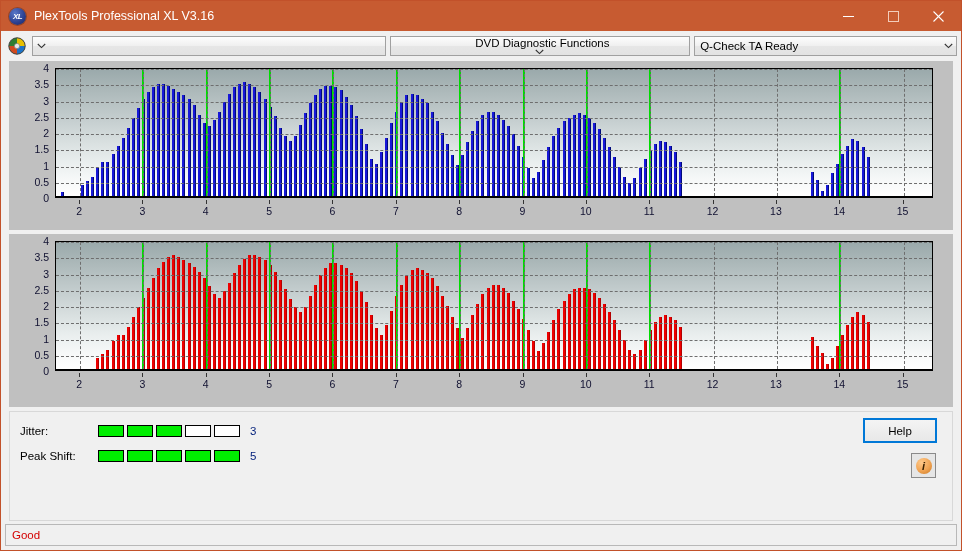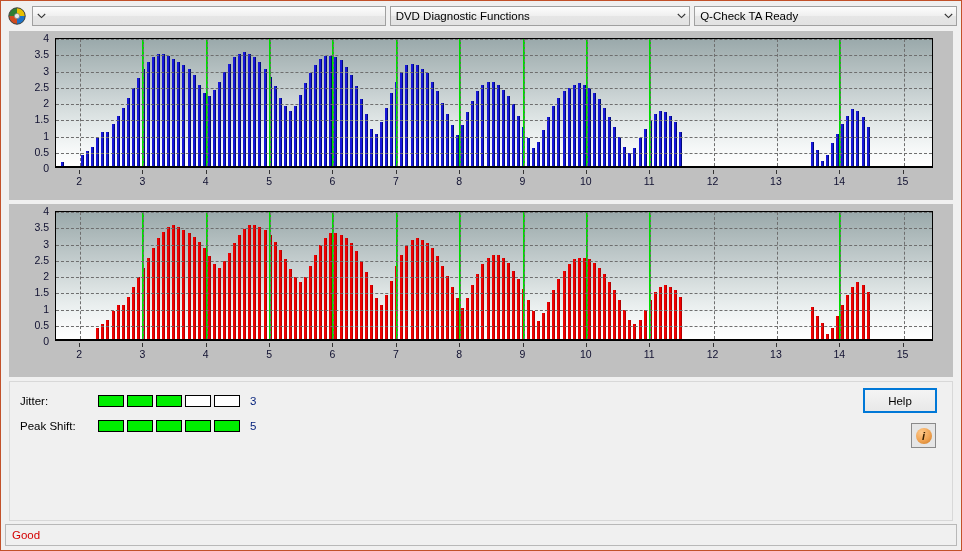--- a/index.html
+++ b/index.html
@@ -107,21 +107,21 @@
     padding-left: 5px;
     overflow: hidden;
     text-overflow: ellipsis;
   }
   .combo .arrow {
     width: 16px;
     flex: 0 0 auto;
     display: flex; align-items: center; justify-content: center;
   }
   .combo-drive  { width: 366px; }
-  .combo-func   { width: 311px; }
+  .combo-func   { width: 311px; flex-direction: column; }
   .combo-test   { width: 272px; }
 
   
   .charts {
     flex: 0 0 auto;
     padding: 0 8px;
   }
   .chart-panel {
     position: relative;
     width: 944px;
@@ -321,20 +321,42 @@
     font-size: 11.5px;
     color: #d40000;
     padding-left: 6px;
   }
 </style>
 </head>
 <body>
 
 <div id="app">
 
+  <div class="titlebar">
+    <div class="app-icon">XL</div>
+    <div class="title-text">PlexTools Professional XL V3.16</div>
+    <div class="win-btns">
+      <div class="win-btn">
+        <svg width="11" height="11" viewBox="0 0 11 11">
+            <line x1="0" y1="5.5" x2="11" y2="5.5" stroke="#fff" stroke-width="1"></line>
+          </svg>
+      </div>
+      <div class="win-btn">
+        <svg width="11" height="11" viewBox="0 0 11 11">
+            <rect x="0.5" y="0.5" width="10" height="10" fill="none" stroke="#f3cdbb" stroke-width="1"></rect>
+          </svg>
+      </div>
+      <div class="win-btn">
+        <svg width="11" height="11" viewBox="0 0 11 11">
+            <line x1="0.5" y1="0.5" x2="10.5" y2="10.5" stroke="#fff" stroke-width="1.1"></line>
+            <line x1="10.5" y1="0.5" x2="0.5" y2="10.5" stroke="#fff" stroke-width="1.1"></line>
+          </svg>
+      </div>
+    </div>
+  </div>
 
 
   <div class="toolbar">
     <svg class="disc-icon" viewBox="0 0 18 18">
       <circle cx="9" cy="9" r="8.2" fill="#2f7d32"></circle>
       <path d="M9 0.8 A8.2 8.2 0 0 1 17.2 9 L9 9 Z" fill="#e8c000"></path>
       <path d="M17.2 9 A8.2 8.2 0 0 1 9 17.2 L9 9 Z" fill="#1e73c8"></path>
       <path d="M9 17.2 A8.2 8.2 0 0 1 0.8 9 L9 9 Z" fill="#d14a1f"></path>
       <circle cx="9" cy="9" r="2.6" fill="#e8e8e8" stroke="#777" stroke-width="0.6"></circle>
       <circle cx="9" cy="9" r="8.2" fill="none" stroke="#444" stroke-width="1"></circle>

